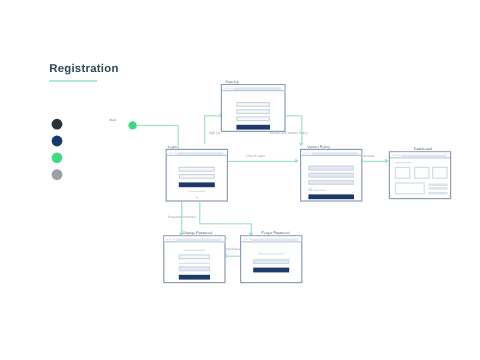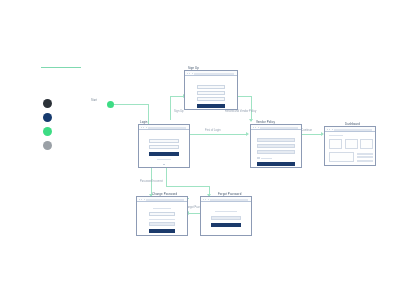--- a/index.html
+++ b/index.html
@@ -94,20 +94,21 @@
   .box{
     position:absolute;border:0.6px solid #d3dbe6;background:#fdfefe;
     box-sizing:border-box;
   }
 </style>
 </head>
 <body>
 
 <div id="canvas">
 
+  <div class="title">Registration</div>
   <div class="title-rule"></div>
 
   <div class="swatch sw0" style="background:#2b3138"></div>
   <div class="swatch sw1" style="background:#163a6e"></div>
   <div class="swatch sw2" style="background:#3ddc84"></div>
   <div class="swatch sw3" style="background:#9aa0a6"></div>
 
   <div class="start-label">Start</div>
   <div class="start-dot"></div>
 

